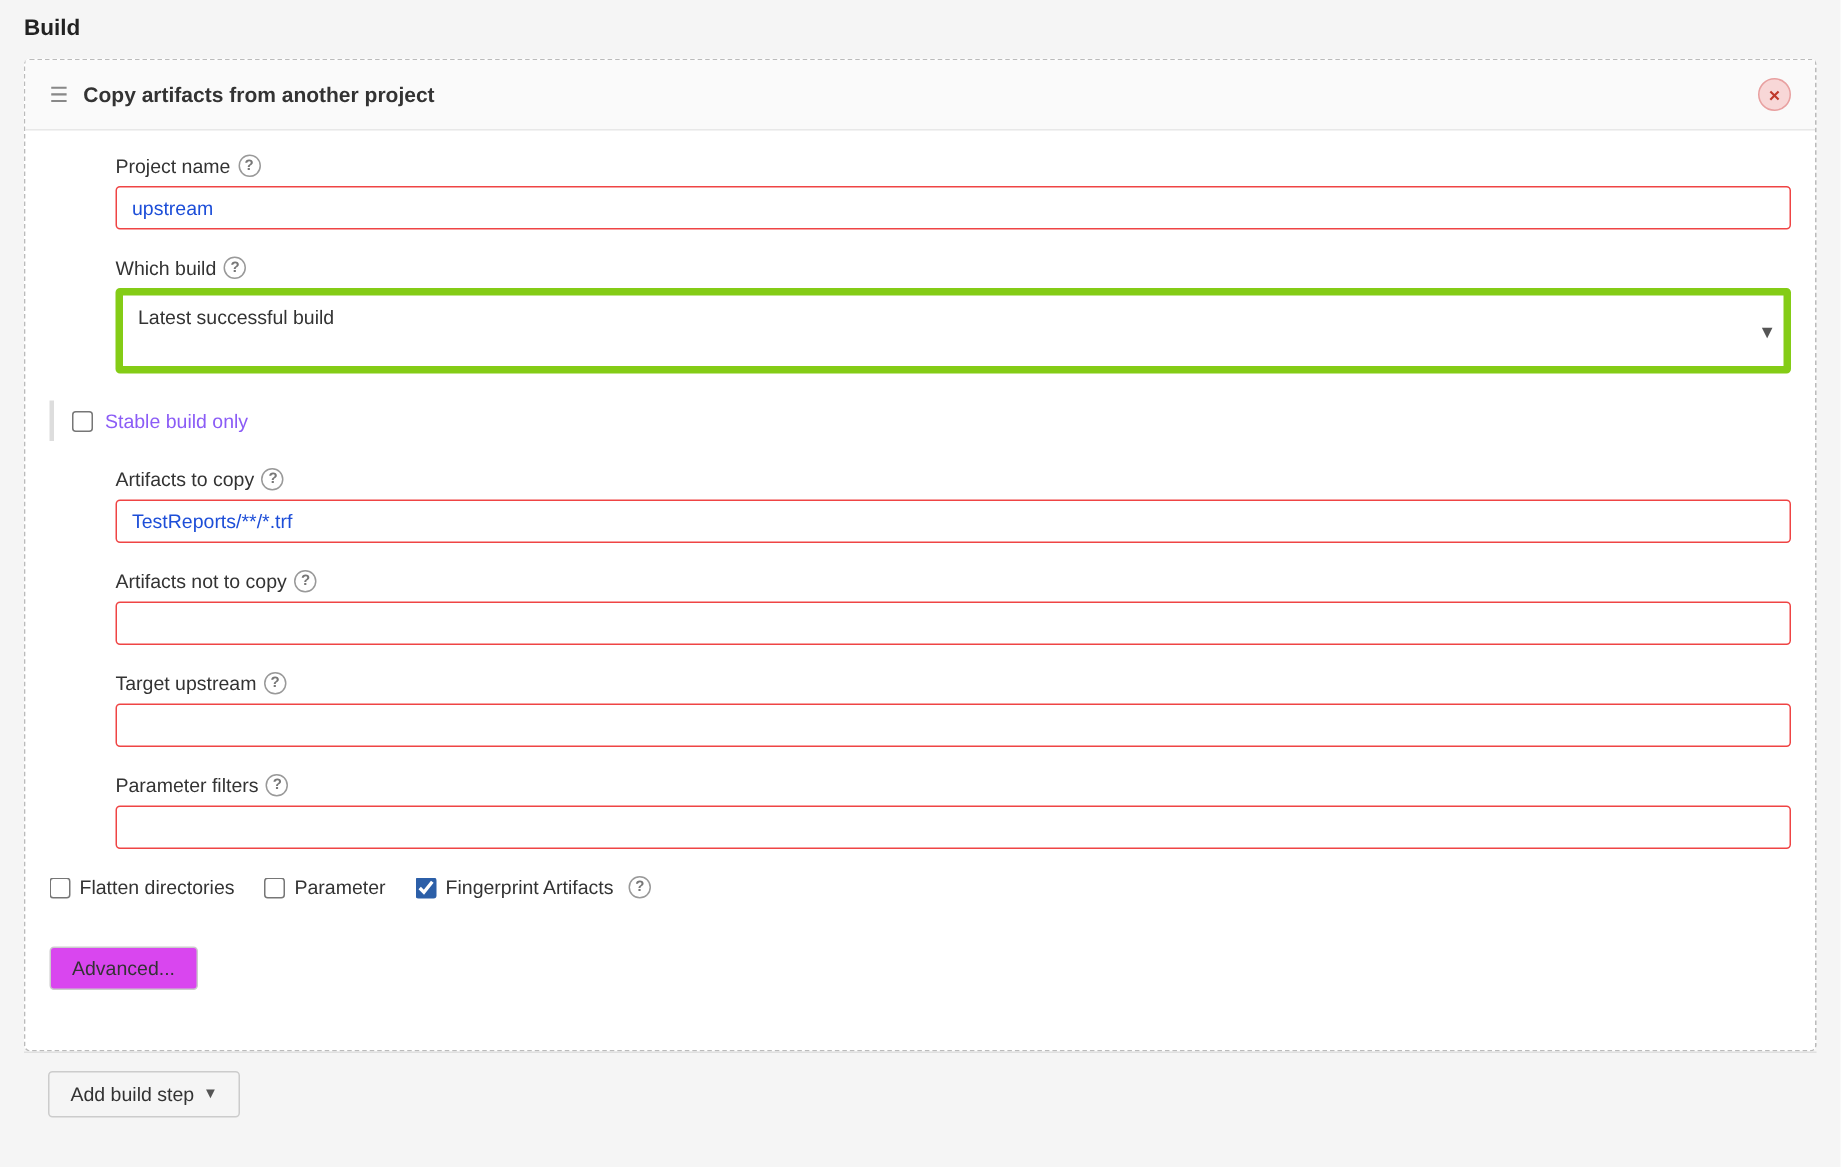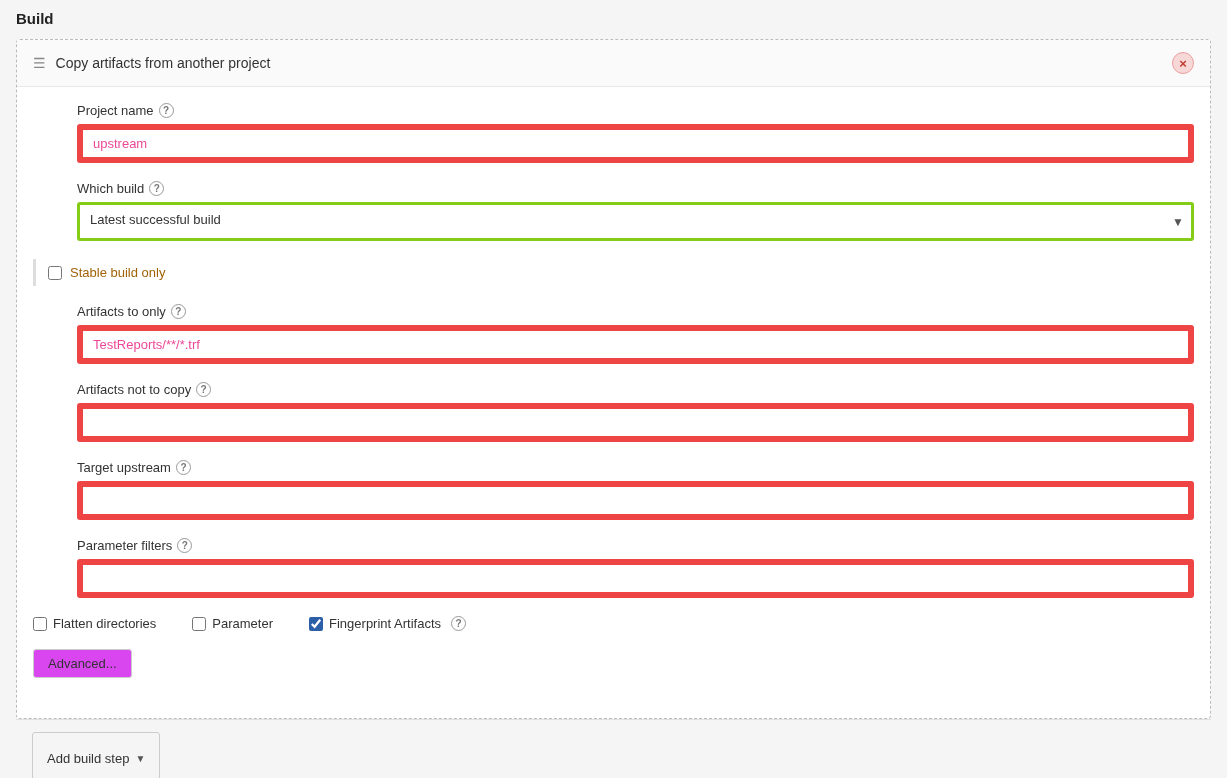--- a/index.html
+++ b/index.html
@@ -46,21 +46,21 @@
     }
 
     .drag-icon {
       color: #888;
       font-size: 14px;
       cursor: grab;
     }
 
     .card-title {
       font-size: 14px;
-      font-weight: 400;
+      font-weight: 700;
       color: #333;
     }
 
     .close-btn {
       background: #f8d7d7;
       border: 1px solid #e8a0a0;
       border-radius: 50%;
       width: 22px;
       height: 22px;
       display: flex;
@@ -103,36 +103,36 @@
       color: #777;
       font-size: 10px;
       font-weight: bold;
       cursor: pointer;
       line-height: 1;
     }
 
     .form-input {
       width: 100%;
       padding: 6px 10px;
-      border: 6px solid #ef4444;
+      border: 1px solid #ef4444;
       border-radius: 3px;
       font-size: 13px;
-      color: #ec4899;
+      color: #1d4ed8;
       background: #fff;
       outline: none;
     }
 
     .form-select-wrapper {
       position: relative;
     }
 
     .form-select {
       width: 100%;
-      padding: 7px 32px 11px 10px;
-      border: 3px solid #84cc16;
+      padding: 7px 32px 25px 10px;
+      border: 5px solid #84cc16;
       border-radius: 3px;
       font-size: 13px;
       color: #333;
       background: #fff;
       appearance: none;
       -webkit-appearance: none;
       cursor: pointer;
       outline: none;
     }
 
@@ -156,29 +156,29 @@
     }
 
     .checkbox-row input[type="checkbox"] {
       width: 14px;
       height: 14px;
       cursor: pointer;
     }
 
     .checkbox-label {
       font-size: 13px;
-      color: #a16207;
+      color: #8b5cf6;
       cursor: pointer;
     }
 
     .checkboxes-row {
       display: flex;
       align-items: center;
-      gap: 36px;
-      margin-bottom: 18px;
+      gap: 20px;
+      margin-bottom: 32px;
     }
 
     .checkbox-item {
       display: flex;
       align-items: center;
       gap: 6px;
     }
 
     .checkbox-item input[type="checkbox"] {
       width: 14px;
@@ -212,21 +212,21 @@
     .footer-bar {
       padding: 12px 16px;
       border-top: 1px solid #e0e0e0;
       background: #f5f5f5;
     }
 
     .add-build-btn {
       display: inline-flex;
       align-items: center;
       gap: 6px;
-      padding: 18px 14px;
+      padding: 7px 14px;
       border: 1px solid #ccc;
       border-radius: 3px;
       background: #f5f5f5;
       font-size: 13px;
       color: #333;
       cursor: pointer;
     }
 
     .add-build-btn .arrow-icon {
       font-size: 10px;
@@ -277,21 +277,21 @@
 
       
       <div class="checkbox-row">
         <input type="checkbox" id="stable-build" style="">
         <label class="checkbox-label" for="stable-build">Stable build only</label>
       </div>
 
       
       <div class="form-group" style="margin-top:18px;">
         <div class="form-label">
-          <span>Artifacts to only</span>
+          <span>Artifacts to copy</span>
           <span class="help-icon">?</span>
         </div>
         <input class="form-input" type="text" value="TestReports/**/*.trf" style="">
       </div>
 
       
       <div class="form-group">
         <div class="form-label">
           <span>Artifacts not to copy</span>
           <span class="help-icon">?</span>

